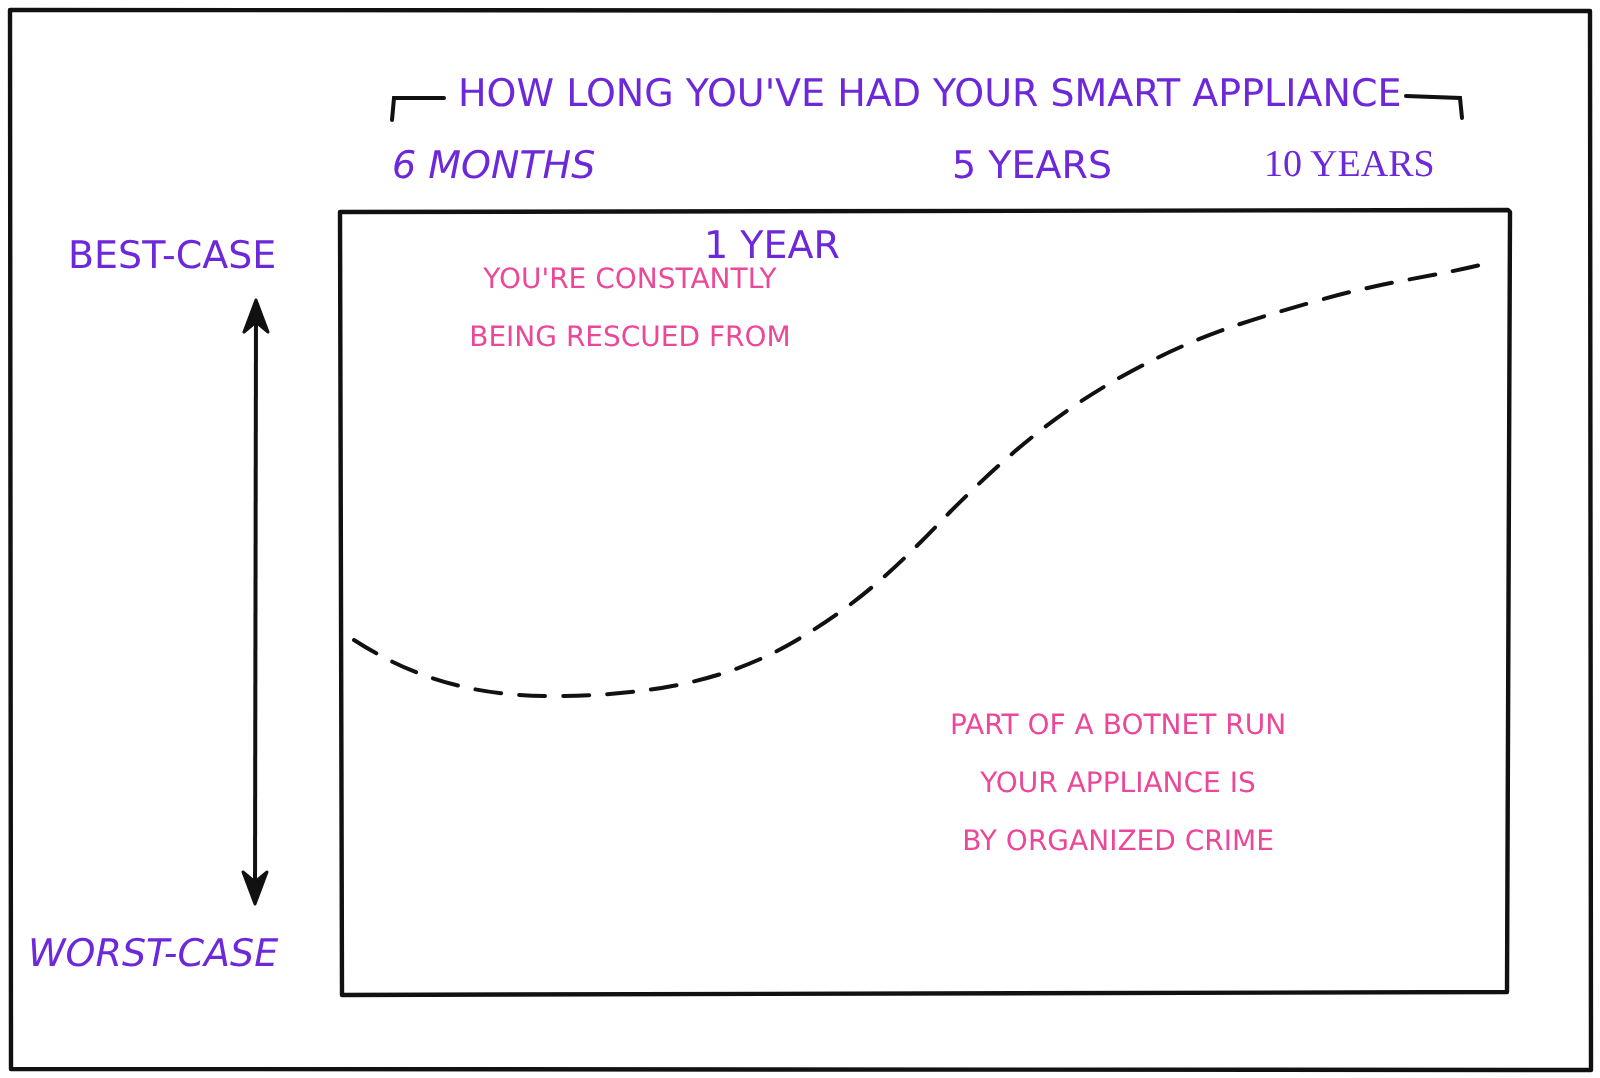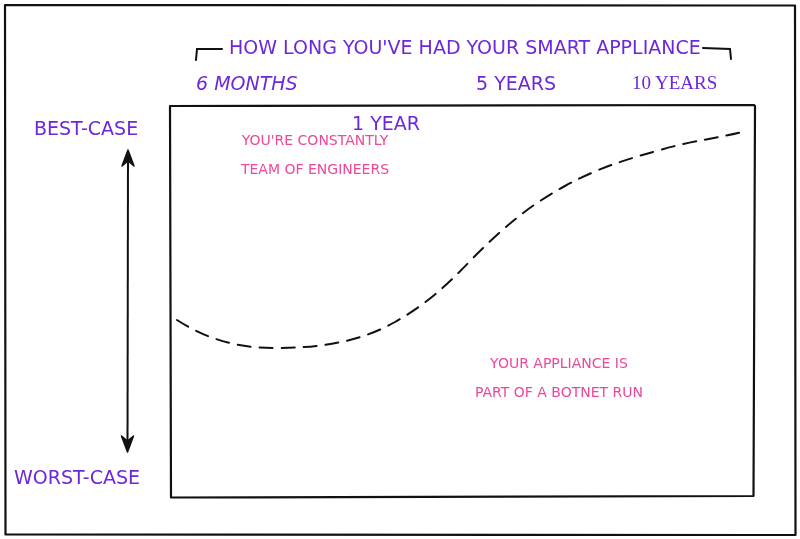--- a/index.html
+++ b/index.html
@@ -34,23 +34,24 @@
 </svg>
 
 <div class="txt" style="left:229px; top:36px; font-size:19px;">How long you've had your smart appliance</div>
 
 <div class="txt" style="left:196px; top:72px;font-style:italic;">6 Months</div>
 <div class="txt" style="left:352px; top:72px;margin-top:40px;">1 Year</div>
 <div class="txt" style="left:476px; top:72px;">5 Years</div>
 <div class="txt" style="left:632px; top:72px;font-family:Liberation Serif, serif;">10 Years</div>
 
 <div class="txt" style="left:34px; top:117px;">Best-case</div>
-<div class="txt" style="left:14px; top:466px;">Worst-case</div>
+<div class="txt" style="left:14px; top:466px;font-style:italic;">Worst-case</div>
 
 <div class="block" style="left:190px; top:126px; width:250px;">
   <div>You're constantly</div>
-  <div>team of engineers</div>
+  <div>being rescued from</div>
 </div>
 
 <div class="block" style="left:430px; top:349px; width:258px;">
+  <div>part of a botnet run</div>
   <div>Your appliance is</div>
-  <div>part of a botnet run</div>
+  <div>by organized crime</div>
 </div>
 
 </body></html>

